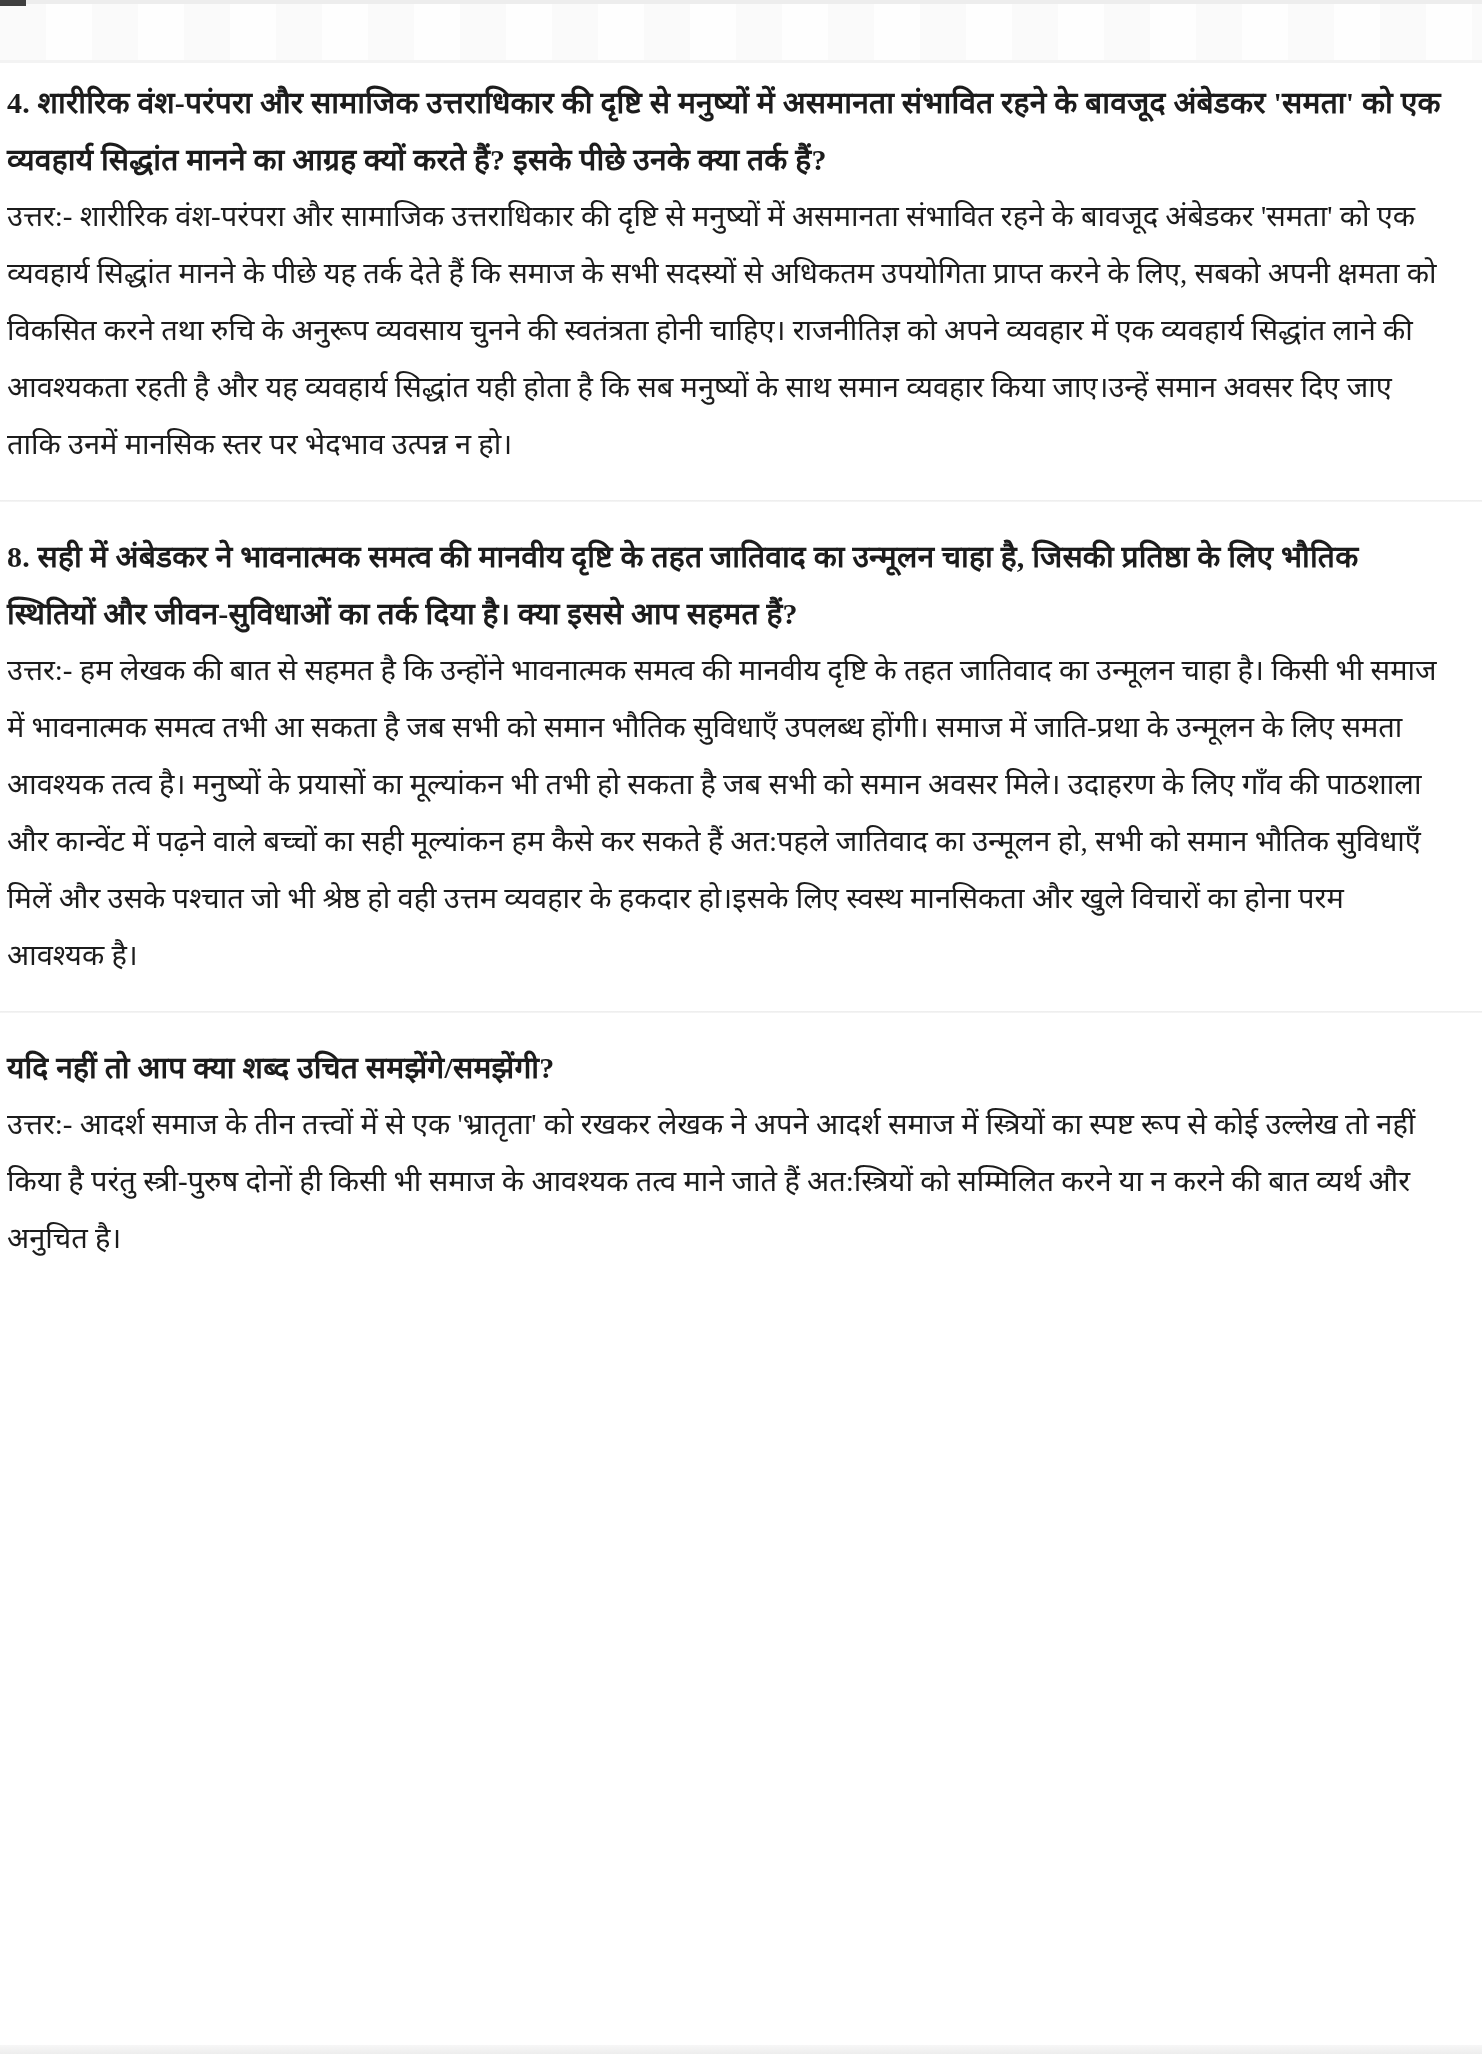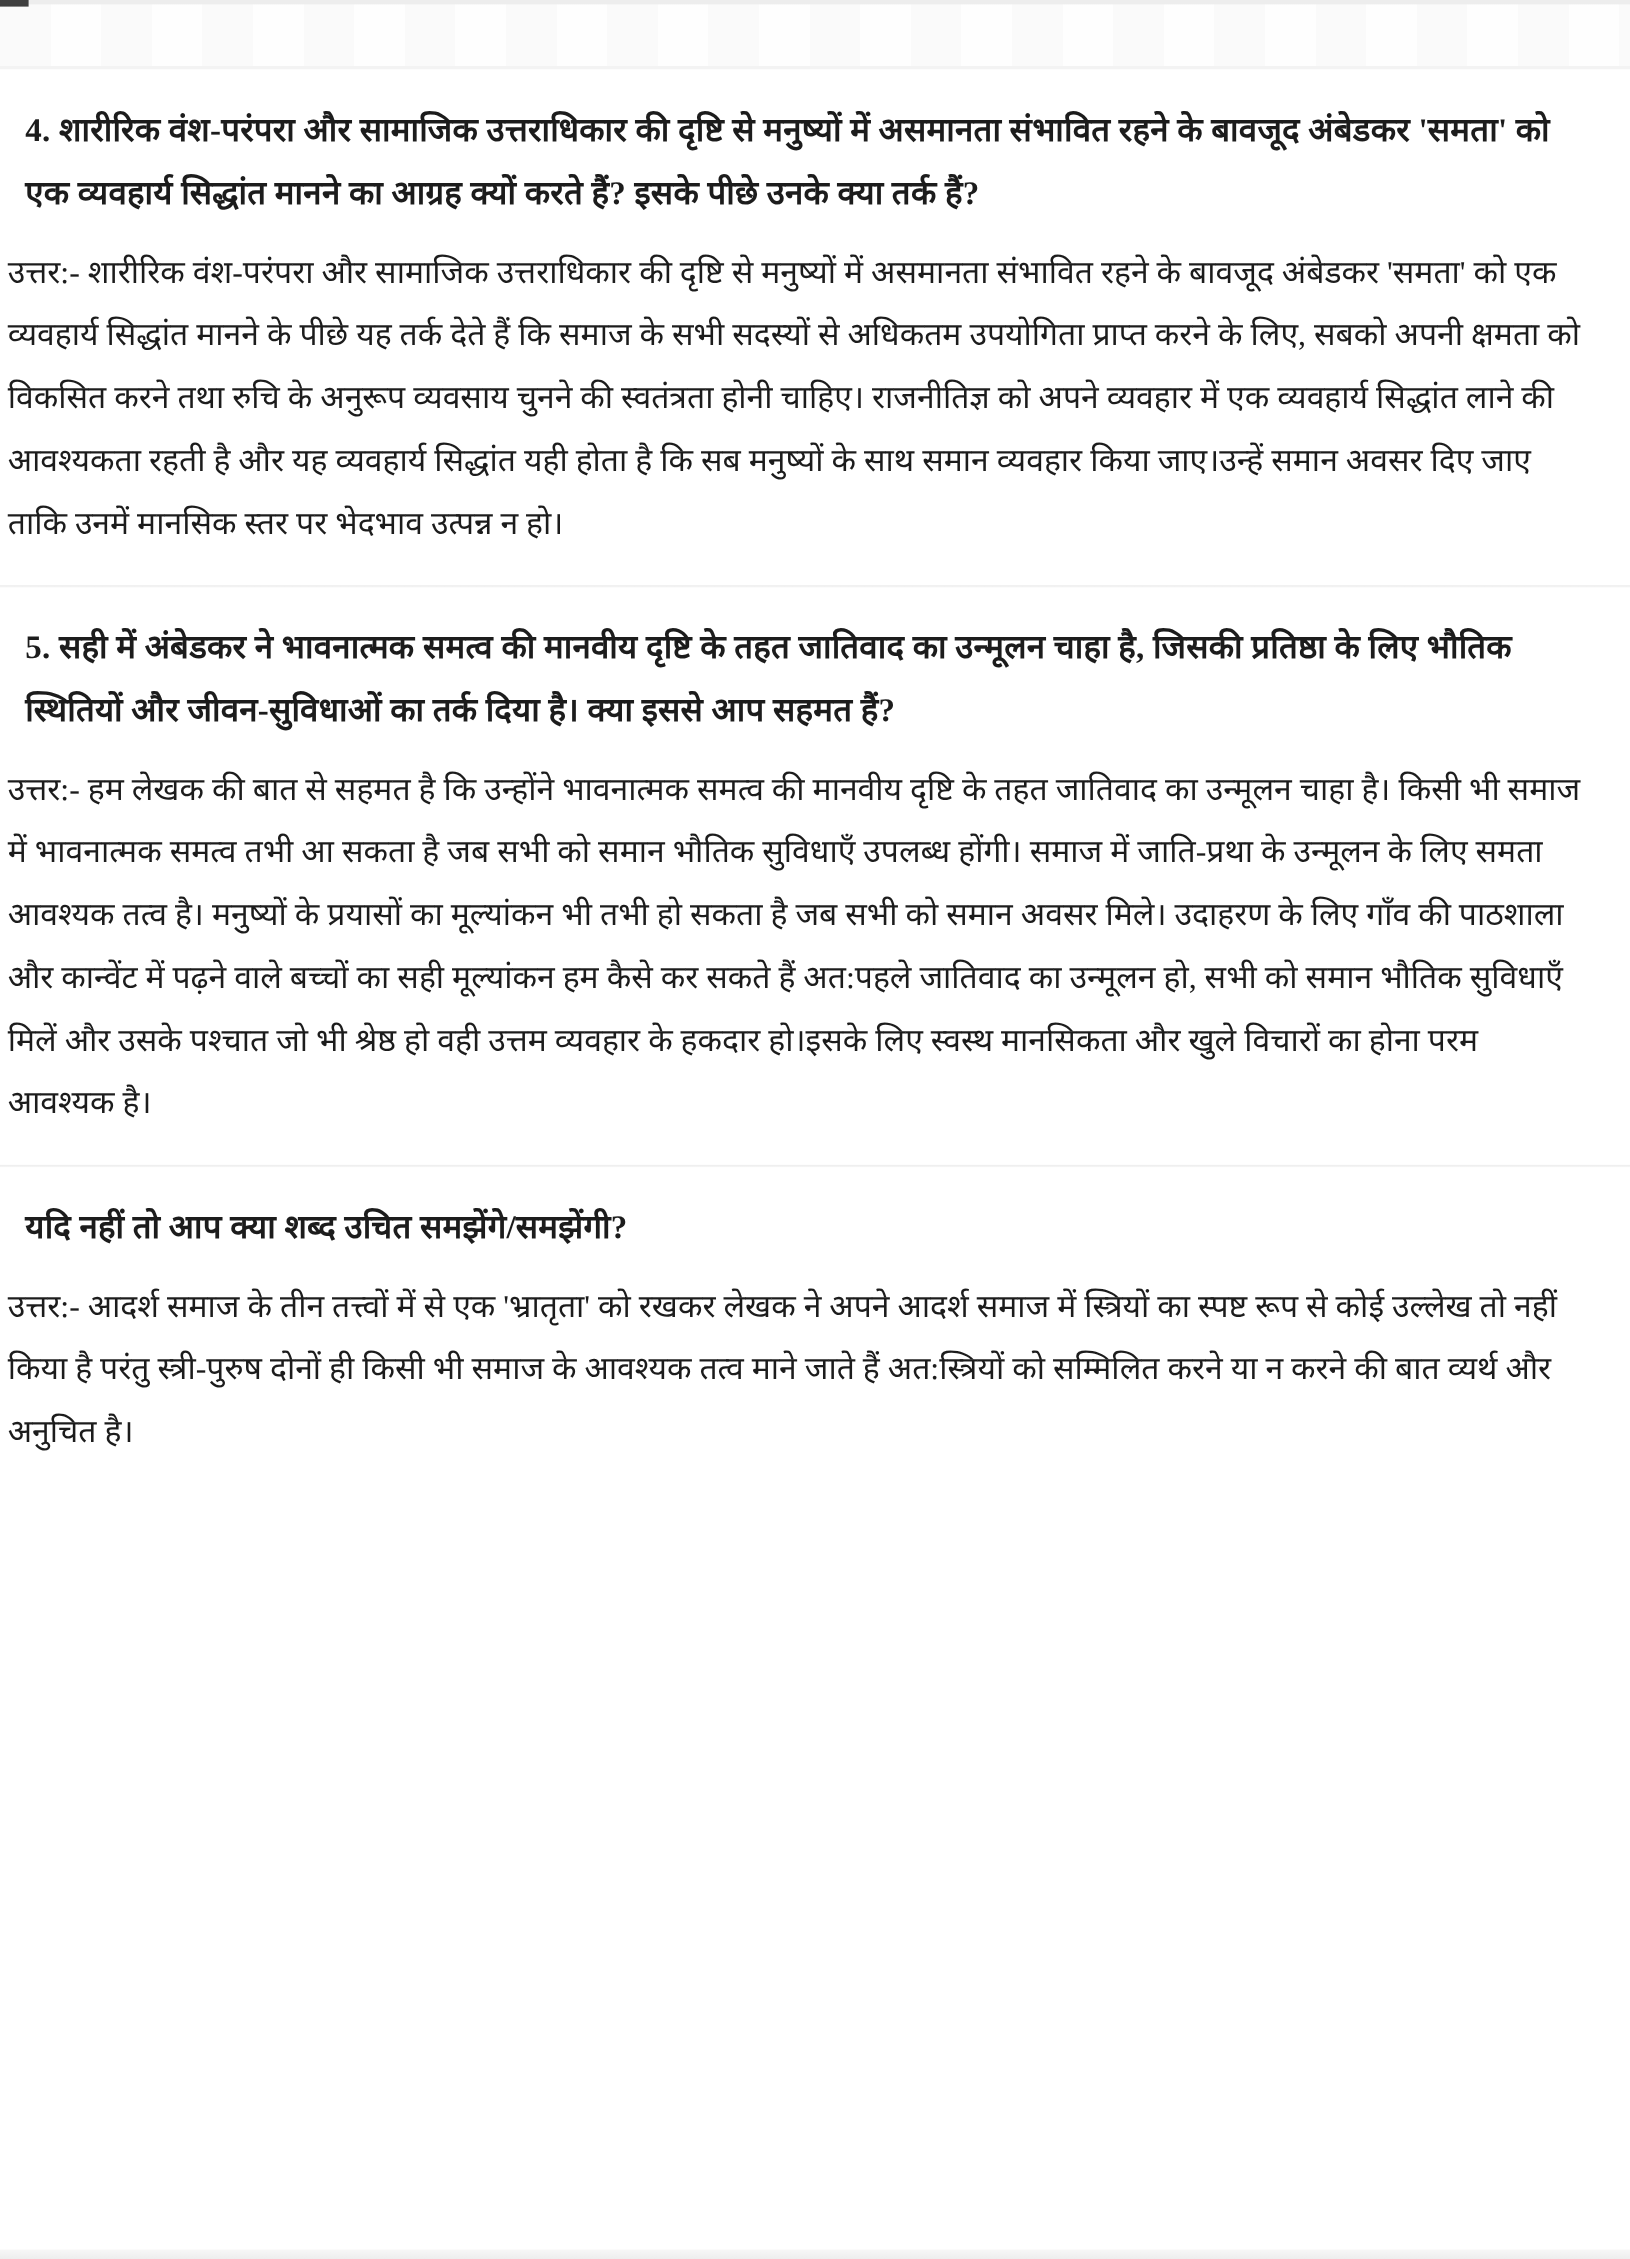--- a/index.html
+++ b/index.html
@@ -44,21 +44,21 @@
     left: 0;
     right: 0;
     padding: 0 40px 0 7px;
     box-sizing: border-box;
   }
   .qa-section { margin: 0; }
   .question {
     font-size: 30px;
     font-weight: 700;
     line-height: 57px;
-    margin: 16px;
+    margin: 0;
     letter-spacing: 0.2px;
   }
   .question.sub { margin-top: 0; }
   .answer {
     font-size: 29px;
     font-weight: 400;
     line-height: 57px;
     margin: 0;
   }
   .ans-label { font-weight: 400; }
@@ -83,21 +83,21 @@
 
 <div class="content">
     <section class="qa-section">
 
   <h2 class="question">4. शारीरिक वंश-परंपरा और सामाजिक उत्तराधिकार की दृष्टि से मनुष्यों में असमानता संभावित रहने के बावजूद अंबेडकर 'समता' को एक व्यवहार्य सिद्धांत मानने का आग्रह क्यों करते हैं? इसके पीछे उनके क्या तर्क हैं?</h2>
       <p class="answer"><span class="ans-label">उत्तर:- </span><span>शारीरिक वंश-परंपरा और सामाजिक उत्तराधिकार की दृष्टि से मनुष्यों में असमानता संभावित रहने के बावजूद अंबेडकर 'समता' को एक व्यवहार्य सिद्धांत मानने के पीछे यह तर्क देते हैं कि समाज के सभी सदस्यों से अधिकतम उपयोगिता प्राप्त करने के लिए, सबको अपनी क्षमता को विकसित करने तथा रुचि के अनुरूप व्यवसाय चुनने की स्वतंत्रता होनी चाहिए। राजनीतिज्ञ को अपने व्यवहार में एक व्यवहार्य सिद्धांत लाने की आवश्यकता रहती है और यह व्यवहार्य सिद्धांत यही होता है कि सब मनुष्यों के साथ समान व्यवहार किया जाए।उन्हें समान अवसर दिए जाए ताकि उनमें मानसिक स्तर पर भेदभाव उत्पन्न न हो।</span></p>
     </section>
     <div class="divider"></div>
     <section class="qa-section">
 
-  <h2 class="question">5. सही में अंबेडकर ने भावनात्मक समत्व की मानवीय दृष्टि के तहत जातिवाद का उन्मूलन चाहा है, जिसकी प्रतिष्ठा के लिए भौतिक स्थितियों और जीवन-सुविधाओं का तर्क दिया है। क्या इससे आप सहमत हैं?</h2>
+  <h2 class="question">8. सही में अंबेडकर ने भावनात्मक समत्व की मानवीय दृष्टि के तहत जातिवाद का उन्मूलन चाहा है, जिसकी प्रतिष्ठा के लिए भौतिक स्थितियों और जीवन-सुविधाओं का तर्क दिया है। क्या इससे आप सहमत हैं?</h2>
       <p class="answer"><span class="ans-label">उत्तर:- </span><span>हम लेखक की बात से सहमत है कि उन्होंने भावनात्मक समत्व की मानवीय दृष्टि के तहत जातिवाद का उन्मूलन चाहा है। किसी भी समाज में भावनात्मक समत्व तभी आ सकता है जब सभी को समान भौतिक सुविधाएँ उपलब्ध होंगी। समाज में जाति-प्रथा के उन्मूलन के लिए समता आवश्यक तत्व है। मनुष्यों के प्रयासों का मूल्यांकन भी तभी हो सकता है जब सभी को समान अवसर मिले। उदाहरण के लिए गाँव की पाठशाला और कान्वेंट में पढ़ने वाले बच्चों का सही मूल्यांकन हम कैसे कर सकते हैं अत:पहले जातिवाद का उन्मूलन हो, सभी को समान भौतिक सुविधाएँ मिलें और उसके पश्चात जो भी श्रेष्ठ हो वही उत्तम व्यवहार के हकदार हो।इसके लिए स्वस्थ मानसिकता और खुले विचारों का होना परम आवश्यक है।</span></p>
     </section>
     <div class="divider"></div>
     <section class="qa-section">
 
       <h2 class="question sub">यदि नहीं तो आप क्या शब्द उचित समझेंगे/समझेंगी?</h2>
       <p class="answer"><span class="ans-label">उत्तर:- </span><span>आदर्श समाज के तीन तत्त्वों में से एक 'भ्रातृता' को रखकर लेखक ने अपने आदर्श समाज में स्त्रियों का स्पष्ट रूप से कोई उल्लेख तो नहीं किया है परंतु स्त्री-पुरुष दोनों ही किसी भी समाज के आवश्यक तत्व माने जाते हैं अत:स्त्रियों को सम्मिलित करने या न करने की बात व्यर्थ और अनुचित है।</span></p>
     </section>
   </div>
 

